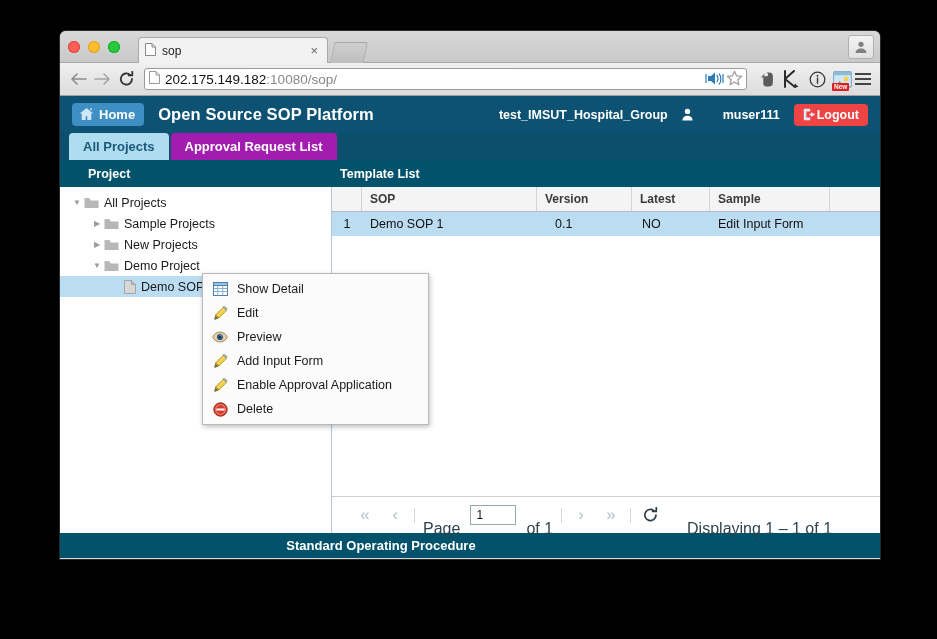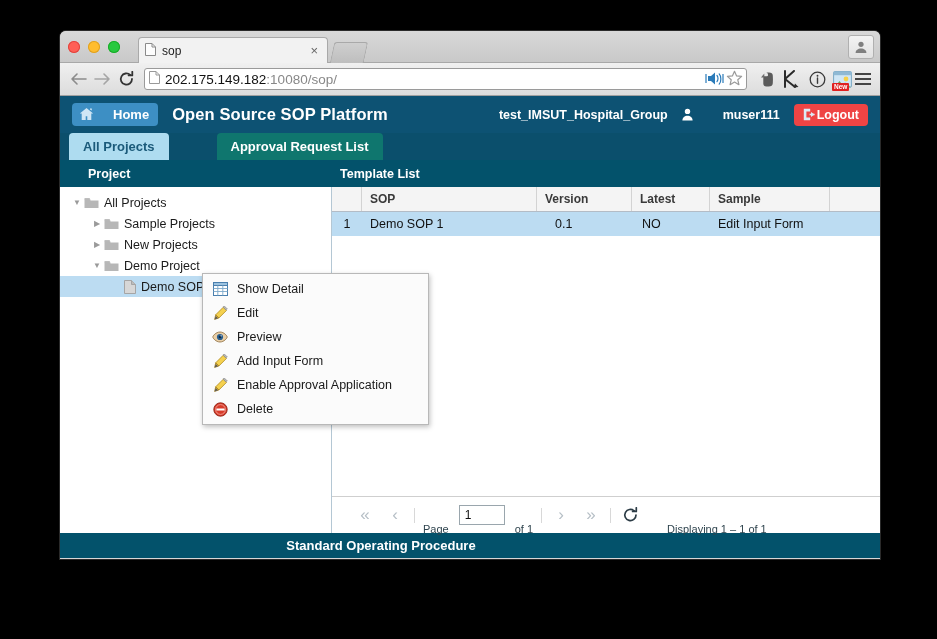--- a/index.html
+++ b/index.html
@@ -141,21 +141,21 @@
 
   
   #app-header {
     height: 37px;
     background: #0d5273;
     display: flex; align-items: center;
     padding: 0 12px;
     position: relative;
   }
   #home-button {
-    display: flex; gap: 19px;
+    display: flex; gap: 5px;
     background: #3d8fc4;
     border-radius: 4px;
     padding: 4px 9px 4px 7px;
     cursor: pointer;
   }
   #home-button .home-label {
     font-size: 13px; font-weight: bold; color: #fff;
   }
   #app-title {
     font-size: 16.5px; font-weight: bold; color: #fff;
@@ -189,21 +189,21 @@
   .app-tab {
     height: 27px;
     padding: 0 14px;
     display: flex; align-items: center;
     border-radius: 4px 4px 0 0;
     font-size: 13px; font-weight: bold;
     cursor: pointer;
     white-space: nowrap;
   }
   .app-tab.active { background: #aedcf0; color: #1b5a7a; }
-  .app-tab.inactive { background: #0f766e; color: #ffffff; margin-left: 46px; }
+  .app-tab.inactive { background: #a21caf; color: #ffffff; }
 
   
   #section-bar {
     height: 27px;
     background: #03526b;
     display: flex; align-items: center;
     position: relative;
   }
   #section-bar .sec {
     font-size: 12.5px; font-weight: bold; color: #fff;
@@ -301,21 +301,21 @@
   }
   .pg-btn {
     width: 22px; height: 22px;
     display: flex; align-items: center; justify-content: center;
     font-size: 17px; color: #b6bfc6;
     cursor: pointer;
   }
   .pg-btn.enabled { color: #2b3b45; }
   .pg-sep { width: 1px; height: 15px; background: #d8d8d8; }
   #pg-page-label, #pg-of, #pg-display {
-    font-size: 11px; color: #30454f; margin-top: 28px;
+    font-size: 16px; color: #30454f; margin-top: 28px;
   }
   #pg-page-input {
     width: 46px; height: 20px;
     border: 1px solid #9aa6ad;
     background: #fff;
     font-size: 12px; color: #111;
     font-family: "Liberation Sans", sans-serif;
     padding: 0 5px;
     margin: 0 2px;
   }

